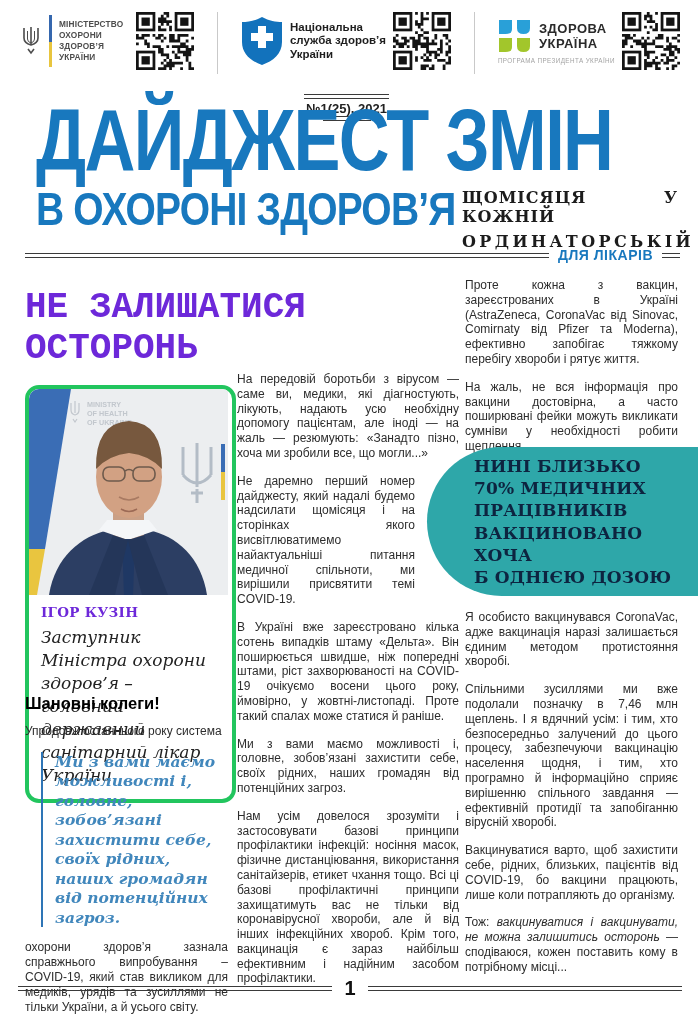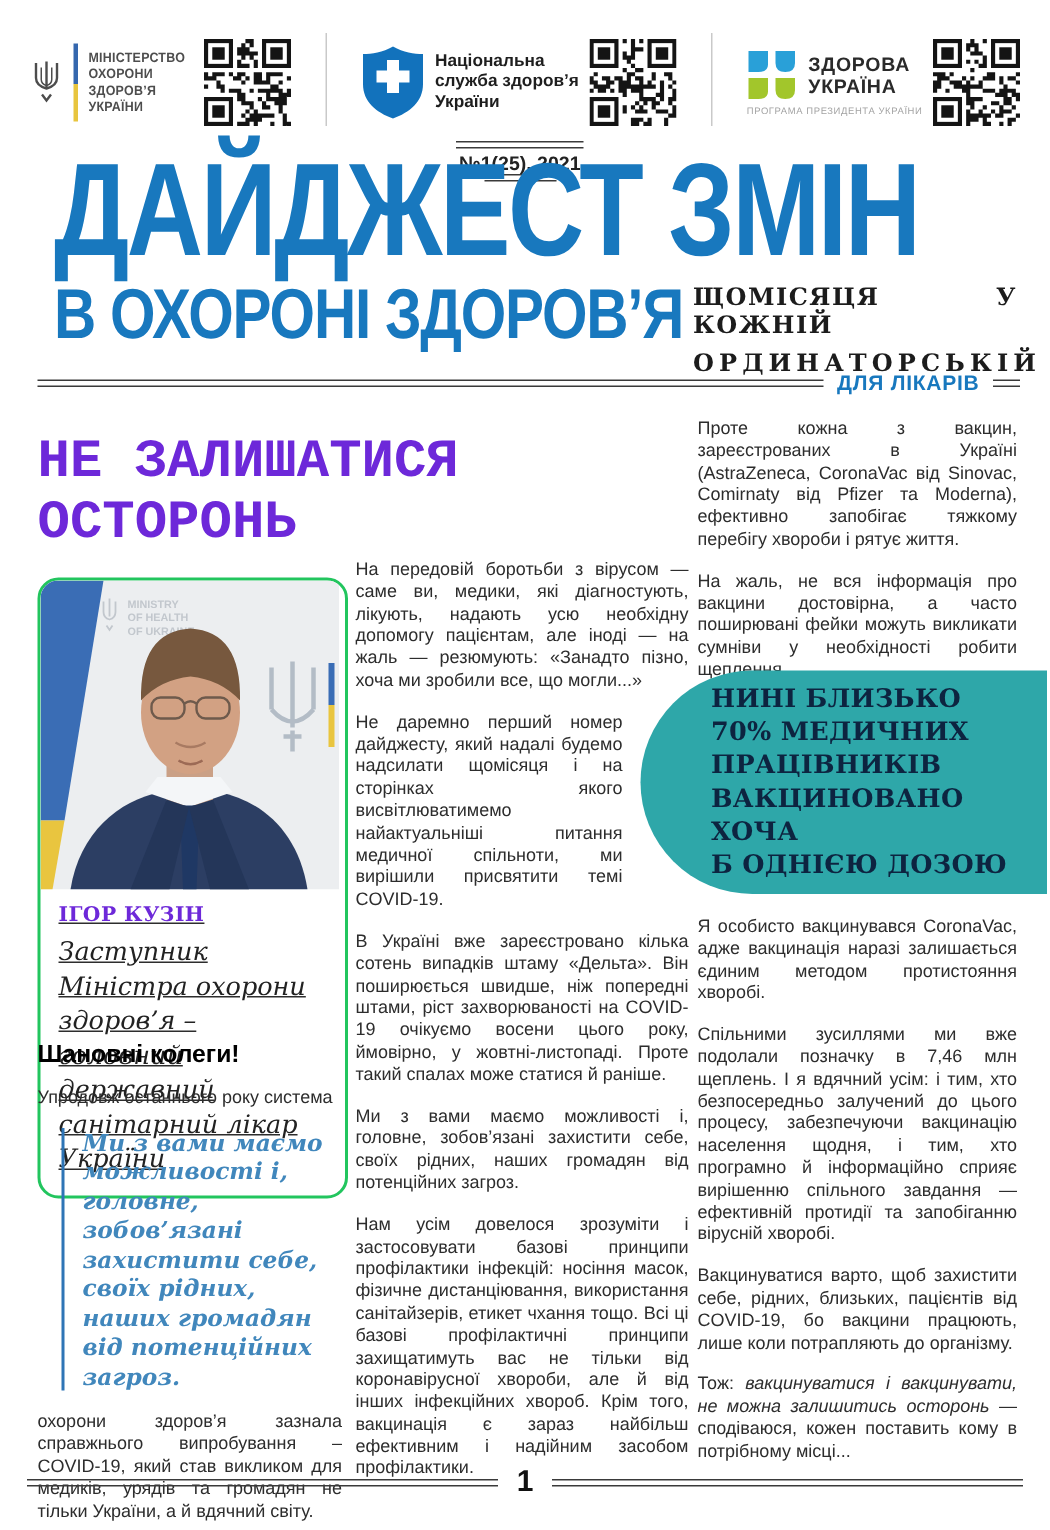--- a/index.html
+++ b/index.html
@@ -1,21 +1,21 @@
 <!DOCTYPE html>
 <html><head>
 <meta charset="utf-8">
 <style>
   html,body{margin:0;padding:0;background:#ffffff;}
   .page{position:relative;width:700px;height:1020px;background:#fff;overflow:hidden;
         font-family:"Liberation Sans",sans-serif;color:#2d2d2d;}
 
   
   .header{position:absolute;top:12px;left:20px;right:20px;height:72px;
-          display:flex;align-items:flex-end;justify-content:space-between;}
+          display:flex;align-items:flex-start;justify-content:space-between;}
   .logo-group{display:flex;align-items:center;gap:7px;}
   .vdiv{width:1px;height:62px;background:#c9c9c9;margin:0 6px;}
   .qr{width:58px;height:58px;}
   .qr svg{width:100%;height:100%;display:block;}
 
   .moz-bar{width:3px;height:52px;background:linear-gradient(#3567ae 0 52%,#e8c53e 52% 100%);}
   .moz-text{font-size:9px;line-height:11px;color:#4d4d4d;font-weight:bold;
             letter-spacing:.2px;transform:scaleX(.92);transform-origin:left;}
   .nszu-text{font-size:11.5px;line-height:13.5px;font-weight:bold;color:#1e1e1e;}
   .hu-title{font-size:13px;line-height:15px;font-weight:bold;color:#2a2a2a;letter-spacing:.5px;}
@@ -48,22 +48,22 @@
   .para{font-size:12px;line-height:14.8px;text-align:justify;margin:0 0 13px;color:#2d2d2d;}
   .para:last-child{margin-bottom:0;}
   .para .it{font-style:italic;}
   .indent-right{padding-right:44px;}
 
   .col2{position:absolute;top:372px;left:237px;width:222px;}
   .col3-top{position:absolute;top:278px;left:465px;width:213px;}
   .col3-bottom{position:absolute;top:610px;left:465px;width:213px;}
 
   
-  .photo-card{position:absolute;top:385px;left:25px;width:203px;border:2px solid #22c55e;
-              border-radius:14px;overflow:hidden;background:#fff;text-decoration:underline;}
+  .photo-card{position:absolute;top:385px;left:25px;width:203px;border:4px solid #22c55e;
+              border-radius:14px;overflow:hidden;background:#fff;}
   .photo-card svg{display:block;width:199px;height:206px;}
   .caption{padding:9px 12px 12px;}
   .cap-name{font-family:"DejaVu Serif",serif;font-weight:bold;font-size:13.5px;
             color:#6d28d9;letter-spacing:.3px;margin-bottom:6px;}
   .cap-role{font-family:"DejaVu Serif",serif;font-style:italic;font-size:17px;
             line-height:1.35;color:#222;}
 
   
   .col1-text{position:absolute;top:694px;left:25px;width:203px;}
   .greeting{font-size:16.5px;font-weight:bold;color:#000;margin:0 0 11px;}
@@ -259,21 +259,21 @@
     <div class="caption">
       <div class="cap-name">ІГОР КУЗІН</div>
       <div class="cap-role">Заступник Міністра охорони здоров’я – головний державний санітарний лікар України</div>
     </div>
   </div>
 
   <div class="col1-text">
     <h2 class="greeting">Шановні колеги!</h2>
     <p class="para">Упродовж останнього року система</p>
     <div class="quote">Ми з вами маємо можливості і, головне, зобов’язані захистити себе, своїх рідних, наших громадян від потенційних загроз.</div>
-    <p class="para">охорони здоров’я зазнала справжнього випробування – COVID-19, який став викликом для медиків, урядів та громадян не тільки України, а й вдячний світу.</p>
+    <p class="para">охорони здоров’я зазнала справжнього випробування – COVID-19, який став викликом для медиків, урядів та зусиллями не тільки України, а й усього світу.</p>
   </div>
 
   <div class="col2">
     <p class="para">На передовій боротьби з вірусом — саме ви, медики, які діагностують, лікують, надають усю необхідну допомогу пацієнтам, але іноді — на жаль — резюмують: «Занадто пізно, хоча ми зробили все, що могли...»</p>
     <p class="para indent-right">Не даремно перший номер дайджесту, який надалі будемо надсилати щомісяця і на сторінках якого висвітлюватимемо найактуальніші питання медичної спільноти, ми вирішили присвятити темі COVID-19.</p>
     <p class="para">В Україні вже зареєстровано кілька сотень випадків штаму «Дельта». Він поширюється швидше, ніж попередні штами, ріст захворюваності на COVID-19 очікуємо восени цього року, ймовірно, у жовтні-листопаді. Проте такий спалах може статися й раніше.</p>
     <p class="para">Ми з вами маємо можливості і, головне, зобов’язані захистити себе, своїх рідних, наших громадян від потенційних загроз.</p>
     <p class="para">Нам усім довелося зрозуміти і застосовувати базові принципи профілактики інфекцій: носіння масок, фізичне дистанціювання, використання санітайзерів, етикет чхання тощо. Всі ці базові профілактичні принципи захищатимуть вас не тільки від коронавірусної хвороби, але й від інших інфекційних хвороб. Крім того, вакцинація є зараз найбільш ефективним і надійним засобом профілактики.</p>
   </div>
 

